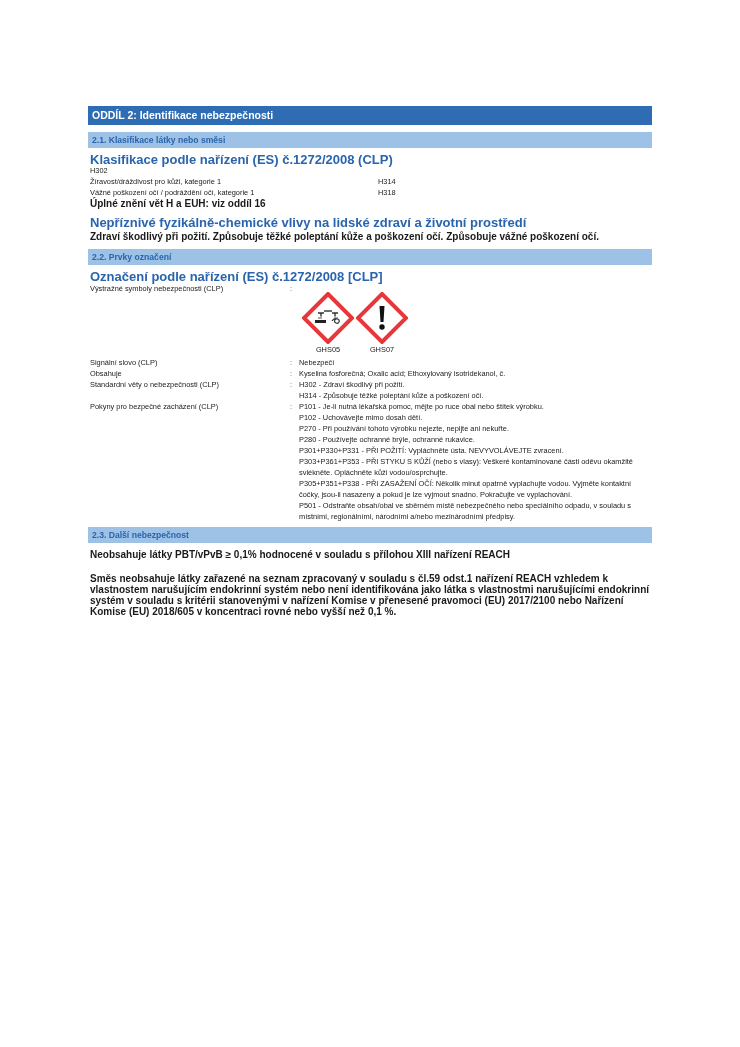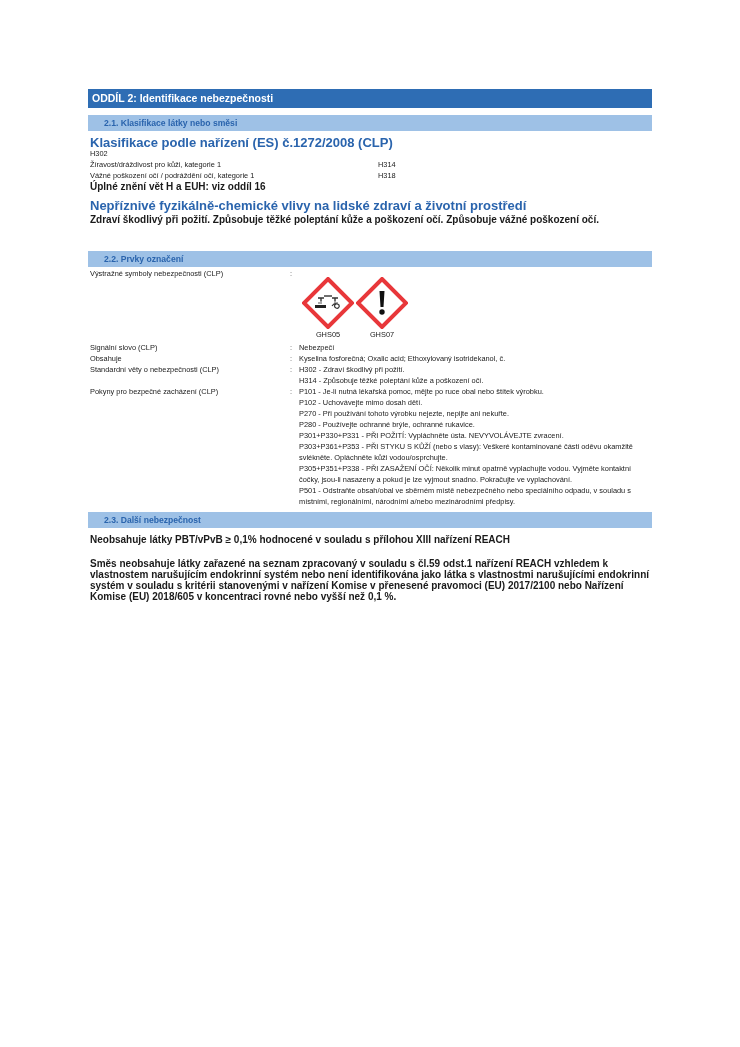--- a/index.html
+++ b/index.html
@@ -1,22 +1,22 @@
 <!DOCTYPE html>
 <html><head>
   <meta charset="utf-8">
   <style>
     html, body { margin: 0; padding: 0; background: #ffffff; }
     body { width: 740px; height: 1047px; position: relative; overflow: hidden;
            font-family: "Liberation Sans", sans-serif; color: #1a1a1a; }
-    .page { position: absolute; left: 88px; top: 89px; width: 564px; }
+    .page { position: absolute; left: 88px; top: 106px; width: 564px; }
     .h-main { background: #2e6db4; color: #ffffff; font-weight: bold; font-size: 10.5px;
               height: 19px; line-height: 19px; padding-left: 4px; }
     .h-sub { background: #9ec1e6; color: #2a64ad; font-weight: bold; font-size: 8.6px;
-             height: 16px; line-height: 16px; padding-left: 16px; }
+             height: 16px; line-height: 16px; padding-left: 4px; }
     .h-label { color: #2a64ad; font-weight: bold; font-size: 13px; line-height: 11px; padding-left: 2px; }
     .txt { font-size: 10px; line-height: 11px; padding-left: 2px; font-weight: bold; }
     .row { display: flex; font-size: 7.4px; line-height: 11px; padding-left: 2px; }
     .cls-name { width: 288px; }
     .lbl { width: 200px; flex: none; }
     .colon { width: 9px; flex: none; color: #555; }
     .val { flex: 1; }
     .val div { line-height: 11px; }
     .pictos { display: flex; margin-left: 213px; margin-top: -2px; }
     .picto { width: 54px; text-align: center; }
@@ -41,21 +41,22 @@
     </div>
     <div class="row">
       <span class="cls-name">Vážné poškození očí / podráždění očí, kategorie 1</span>
       <span>H318</span>
     </div>
   </div>
   <div class="txt">Úplné znění vět H a EUH: viz oddíl 16</div>
   <div class="h-label" style="margin-top:8px;">Nepříznivé fyzikálně-chemické vlivy na lidské zdraví a životní prostředí</div>
   <div class="txt" style="margin-top:3px;">Zdraví škodlivý při požití. Způsobuje těžké poleptání kůže a poškození očí. Způsobuje vážné poškození očí.</div>
 
-  <div class="h-sub" style="margin-top:26px;">2.2. Prvky označení</div>
+  <div class="h-sub" style="margin-top:7px;">2.2. Prvky označení</div>
+  <div class="h-label" style="margin-top:6px;">Označení podle nařízení (ES) č.1272/2008 [CLP]</div>
   <div class="row" style="margin-top:1px;">
     <span class="lbl">Výstražné symboly nebezpečnosti (CLP)</span>
     <span class="colon">:</span>
   </div>
   <div class="pictos">
     <div class="picto">
       <svg width="52" height="52" viewBox="0 0 52 52">
         <polygon points="26,2 50,26 26,50 2,26" fill="#fff" stroke="#e8373a" stroke-width="4"></polygon>
         <path d="M16 21 h6 M30 21 h6 M19 21 v3 M33 21 v3" stroke="#333" stroke-width="1.4" fill="none"></path>
         <path d="M22 19 h8" stroke="#333" stroke-width="1.4"></path>

